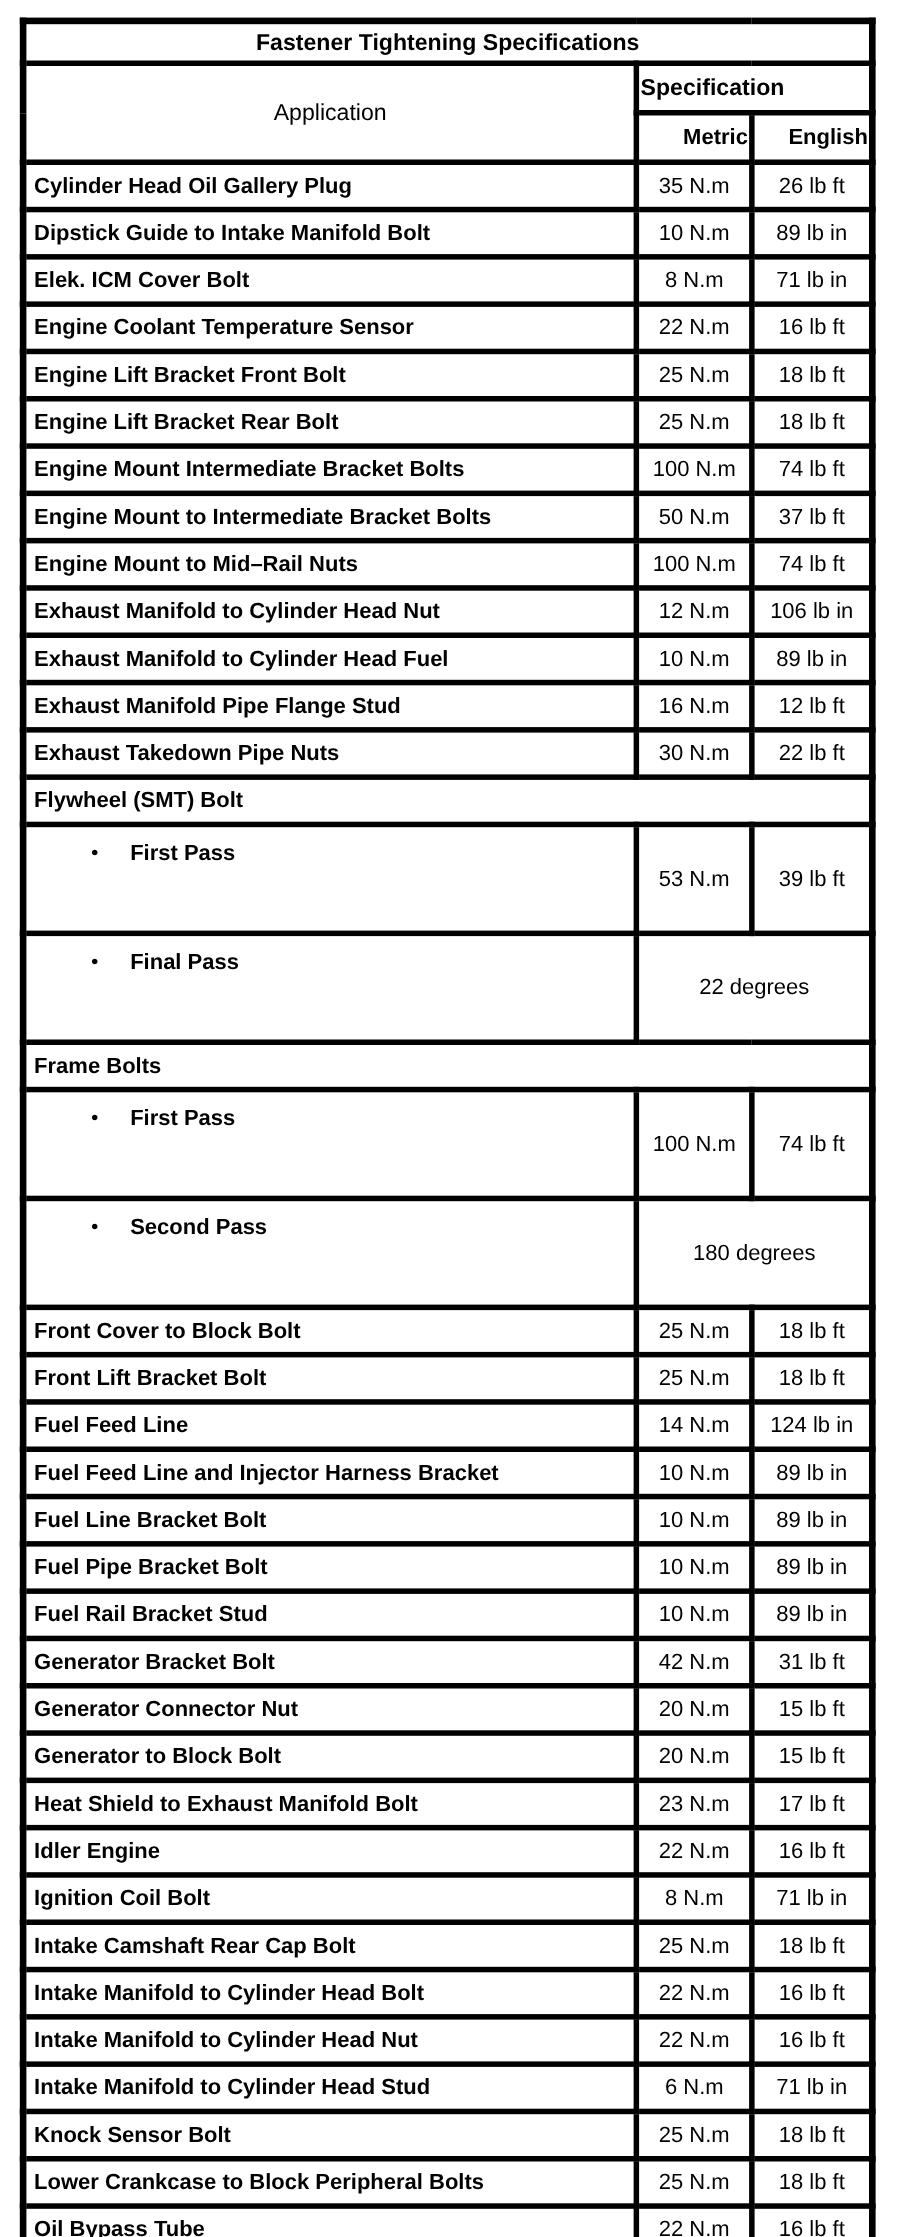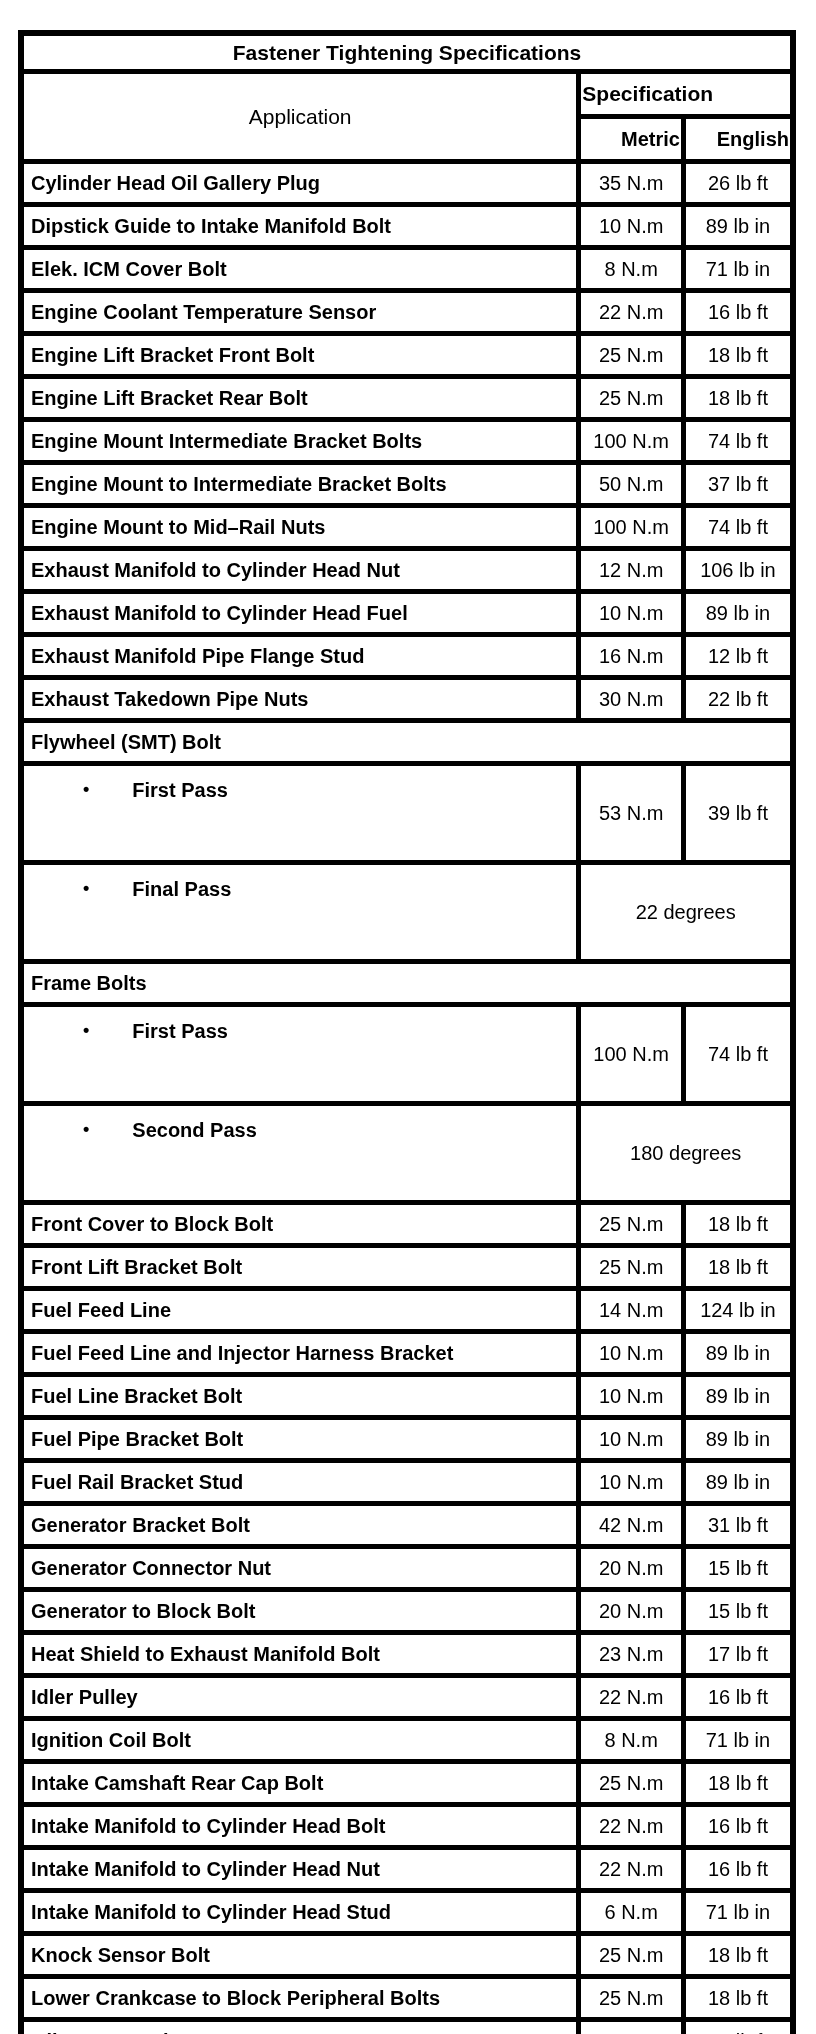--- a/index.html
+++ b/index.html
@@ -6,21 +6,21 @@
     margin: 0;
     padding: 0;
     background: #ffffff;
     color: #000000;
     font-family: "Liberation Sans", sans-serif;
   }
   .page {
     width: 702px;
     height: 2034px;
     box-sizing: border-box;
-    padding: 30px 0 0 18px;
+    padding: 16px 0 0 18px;
     background: #ffffff;
   }
   table.spec-table {
     border-collapse: collapse;
     table-layout: fixed;
     width: 778px;
     border: 6px solid #000000;
   }
   .spec-table th, .spec-table td {
     border: 5px solid #000000;
@@ -79,21 +79,21 @@
     padding-top: 13px;
   }
   .bullet {
     display: inline-block;
     margin-left: 52px;
     font-size: 18px;
     vertical-align: top;
   }
   .bullet-label {
     display: inline-block;
-    margin-left: 43px;
+    margin-left: 29px;
     font-size: 20px;
   }
 </style>
 </head>
 <body>
 
 <div class="page">
   <table class="spec-table">
     <colgroup>
       <col style="width:555px">
@@ -252,21 +252,21 @@
           <td class="app">Generator to Block Bolt</td>
           <td class="val">20 N.m</td>
           <td class="val">15 lb ft</td>
         </tr>
         <tr class="r-data">
           <td class="app">Heat Shield to Exhaust Manifold Bolt</td>
           <td class="val">23 N.m</td>
           <td class="val">17 lb ft</td>
         </tr>
         <tr class="r-data">
-          <td class="app">Idler Pulley</td>
+          <td class="app">Idler Engine</td>
           <td class="val">22 N.m</td>
           <td class="val">16 lb ft</td>
         </tr>
         <tr class="r-data">
           <td class="app">Ignition Coil Bolt</td>
           <td class="val">8 N.m</td>
           <td class="val">71 lb in</td>
         </tr>
         <tr class="r-data">
           <td class="app">Intake Camshaft Rear Cap Bolt</td>

